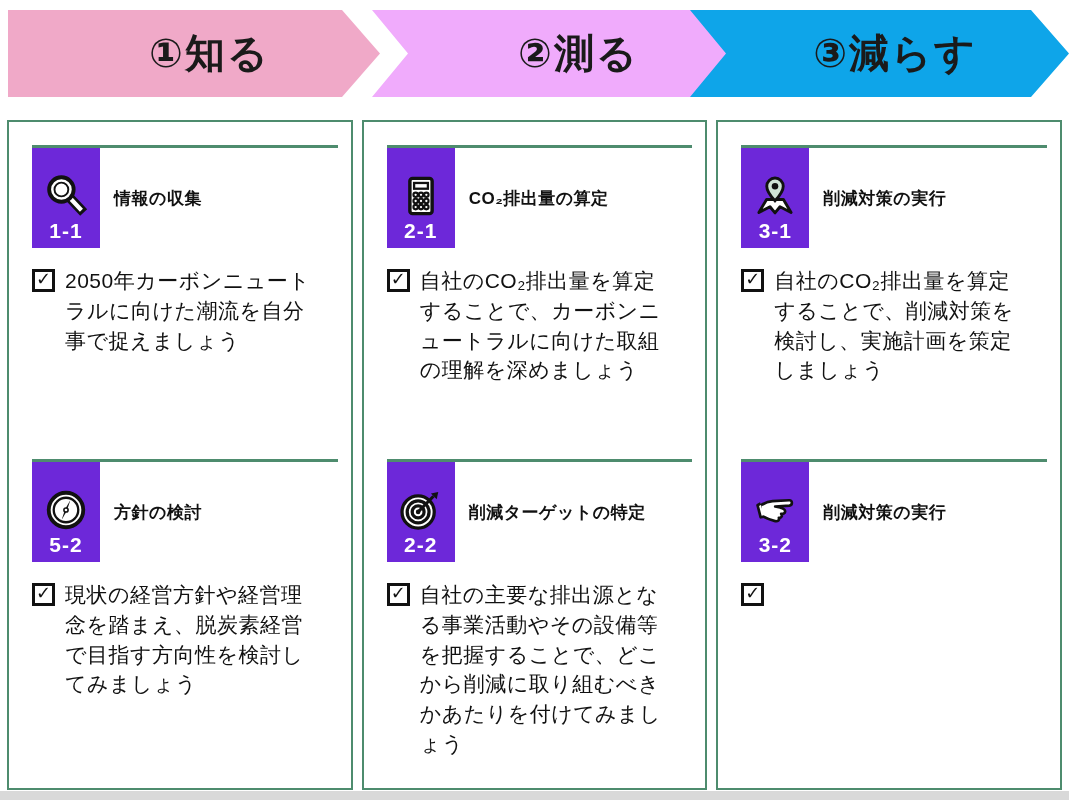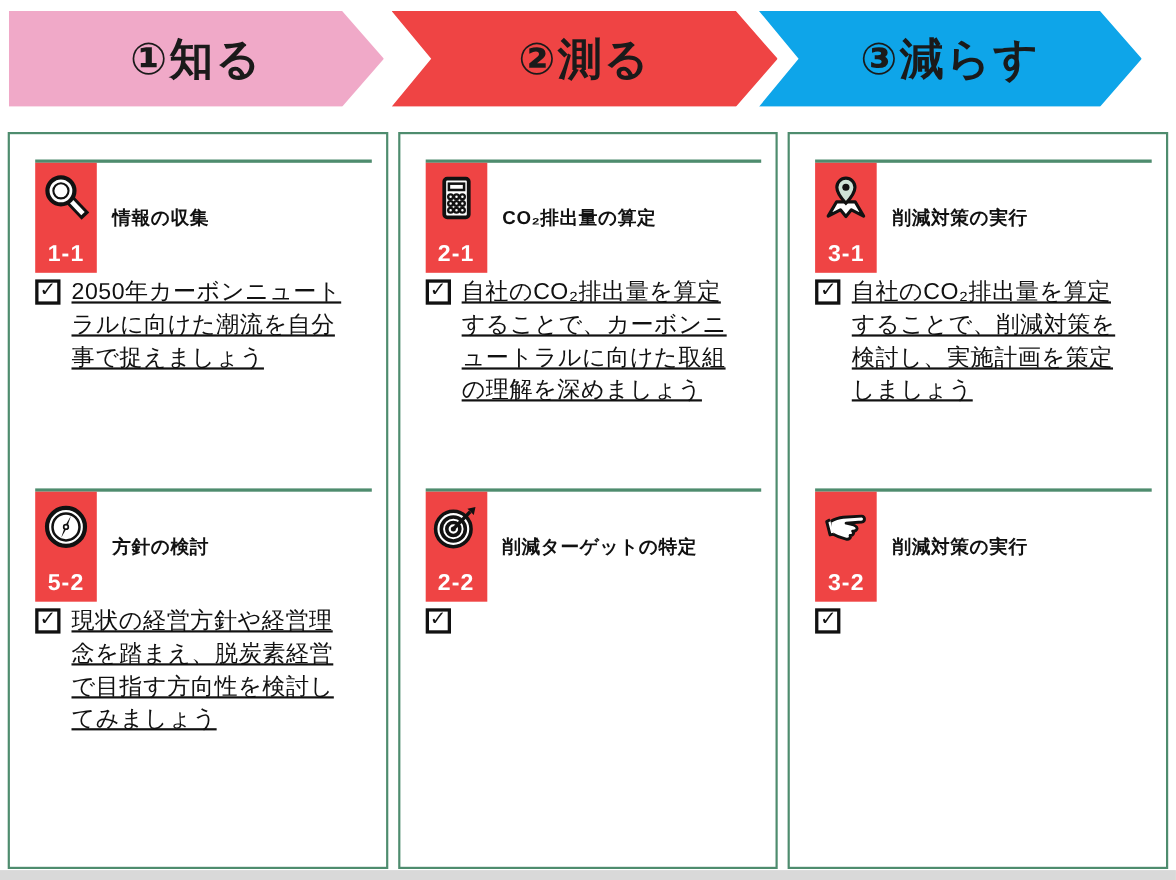--- a/index.html
+++ b/index.html
@@ -7,55 +7,55 @@
     width:1069px;height:800px;position:relative;overflow:hidden;
     background:#ffffff;
     font-family:"Liberation Sans","DejaVu Sans",sans-serif;
     color:#111;
   }
   
   .banners{position:absolute;top:0;left:0;width:1069px;height:110px;}
   .banner{
     position:absolute;top:10px;height:87px;
     display:flex;align-items:center;justify-content:center;
-    font-size:40px;font-weight:bold;letter-spacing:2px;color:#1a1a1a;
+    font-size:40px;font-weight:bold;letter-spacing:2px;color:#1a1a1a;padding-left:31px;
   }
   .banner-1{left:8px;width:341px;background:#F0A9C8;
     clip-path:polygon(0 0,calc(100% - 38px) 0,100% 50%,calc(100% - 38px) 100%,0 100%);}
-  .banner-2{left:356px;width:351px;background:#ef4444;
+  .banner-2{left:372px;width:351px;background:#f0abfc;
     clip-path:polygon(0 0,calc(100% - 38px) 0,100% 50%,calc(100% - 38px) 100%,0 100%,36px 50%);}
   .banner-3{left:690px;width:348px;background:#0ea5e9;
     clip-path:polygon(0 0,calc(100% - 38px) 0,100% 50%,calc(100% - 38px) 100%,0 100%,36px 50%);}
   
   .columns{
     position:absolute;top:120px;left:7px;width:1055px;height:670px;
     display:flex;gap:9px;
   }
   .col{
     flex:1 1 0;background:#fff;border:2px solid #4E8C6E;
     box-sizing:border-box;
     padding:23px 13px 0 23px;
   }
   
   .card-head{
     border-top:3px solid #4E8C6E;
     display:flex;align-items:center;
   }
   .tile{
-    width:56px;height:100px;background:#ef4444;flex:none;
-    display:flex;flex-direction:column;align-items:center;justify-content:space-between;
+    width:68px;height:100px;background:#6d28d9;flex:none;
+    display:flex;flex-direction:column;align-items:center;justify-content:flex-end;
     padding:9px 0 5px;box-sizing:border-box;
   }
   .tile .icon{width:46px;height:46px;display:block;}
   .tile .num{color:#fff;font-weight:bold;font-size:21px;letter-spacing:1px;}
   .card-title{
     margin:0 0 0 14px;font-size:17px;font-weight:bold;letter-spacing:0.5px;
   }
   .card-body{
-    display:flex;gap:10px;margin-top:3px;padding-right:18px;text-decoration:underline;
+    display:flex;gap:10px;margin-top:18px;padding-right:18px;
   }
   .card-body.fixed{height:193px;box-sizing:border-box;}
   .checkbox{
     width:17px;height:17px;border:3px solid #111;flex:none;margin-top:3px;
     position:relative;background:#fff;
   }
   .checkbox::after{
     content:"✓";position:absolute;left:1px;top:-4px;
     font-size:18px;font-weight:bold;color:#111;
   }
@@ -163,20 +163,21 @@
             <circle cx="10.5" cy="13" r="1.2" fill="#111"></circle>
             <path d="M10.5 13 L18.5 4.8" stroke="#111" stroke-width="1.6"></path>
             <path d="M17.2 3.4 L21 2.6 L20.2 6.4 Z" fill="#111"></path>
           </svg>
           <span class="num">2-2</span>
         </div>
         <h3 class="card-title">削減ターゲットの特定</h3>
       </div>
       <div class="card-body">
         <span class="checkbox"></span>
+        <p class="card-text">自社の主要な排出源となる事業活動やその設備等を把握することで、どこから削減に取り組むべきかあたりを付けてみましょう</p>
       </div>
     </div>
   </section>
 
   <section class="col">
     <div class="card">
       <div class="card-head">
         <div class="tile">
           <svg class="icon" viewBox="0 0 24 24">
             <path d="M3.6 20.6 L7.6 13.8 L16.4 13.8 L20.4 20.6 L14.6 17.6 L12 20.8 L9.4 17.6 Z" fill="#fff" stroke="#111" stroke-width="1.5" stroke-linejoin="round"></path>

